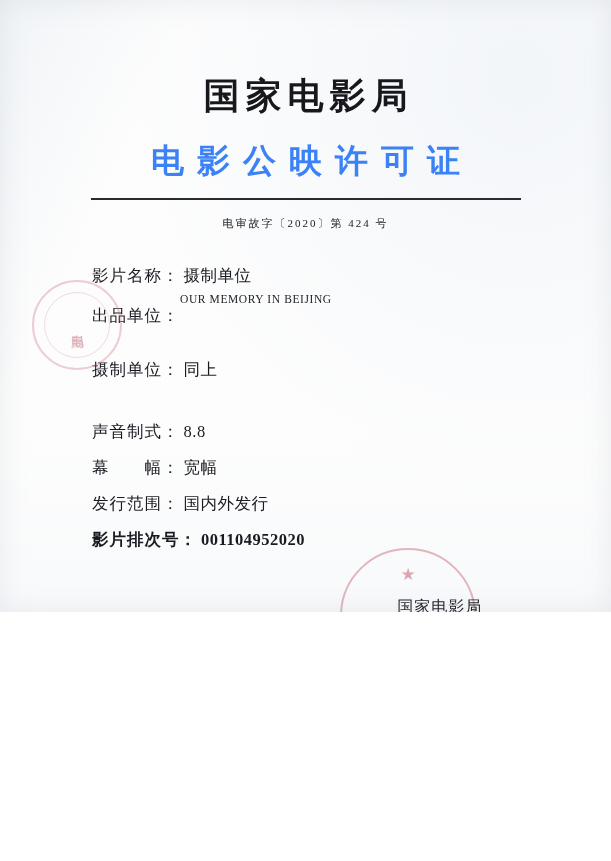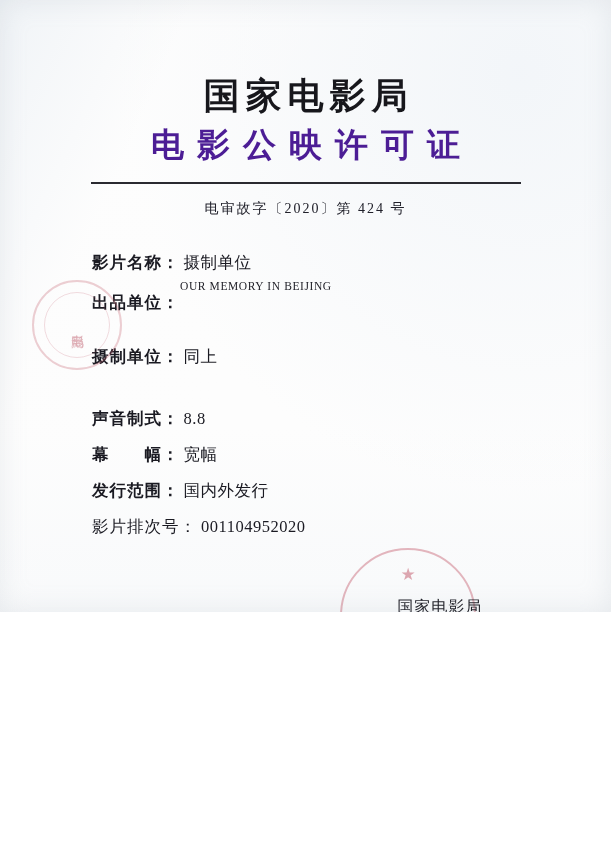--- a/index.html
+++ b/index.html
@@ -57,75 +57,74 @@
     letter-spacing: 6px;
     color: #17171c;
     line-height: 1.25;
     text-indent: 6px;
   }
   .title-sub {
     font-family: "Liberation Serif", "DejaVu Serif", serif;
     font-size: 33px;
     font-weight: bold;
     letter-spacing: 13px;
-    color: #4c1d95;
+    color: #3b82f6;
     line-height: 1.35;
-    margin-top: 4px;
+    margin-top: 20px;
     text-indent: 13px;
   }
   .rule {
     width: 430px;
     height: 2px;
     background: #2a2a30;
     margin: 14px auto 0 auto;
   }
   .doc-number {
     text-align: center;
-    font-size: 14px;
+    font-size: 11px;
     letter-spacing: 2px;
     margin-top: 16px;
     color: #20202a;
   }
 
   
   .fields {
     margin-top: 34px;
     padding-left: 62px;
   }
   .field-row {
     display: flex;
     align-items: baseline;
     font-size: 16.5px;
     color: #1a1a22;
     margin-bottom: 6px;
   }
   .field-label {
     white-space: nowrap;
     letter-spacing: 1px;
-    font-weight: bold;
   }
   .field-value {
     margin-left: 4px;
     letter-spacing: 0.5px;
   }
   .field-value.latin {
     font-family: "Liberation Serif", "DejaVu Serif", serif;
   }
   .subtitle-en {
     padding-left: 88px;
     font-size: 11.5px;
     letter-spacing: 0.6px;
     margin-top: 3px;
     color: #23232b;
   }
   .gap-lg { height: 26px; }
   .gap-sm { height: 8px; }
   .bold-row .field-label,
   .bold-row .field-value {
-    font-weight: normal;
+    font-weight: bold;
   }
 
   
   .seal {
     position: absolute;
     border-radius: 50%;
     pointer-events: none;
   }
   .seal-left {
     left: 2px;

